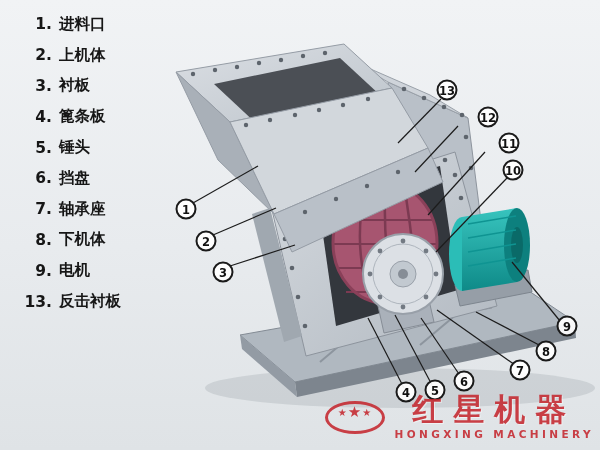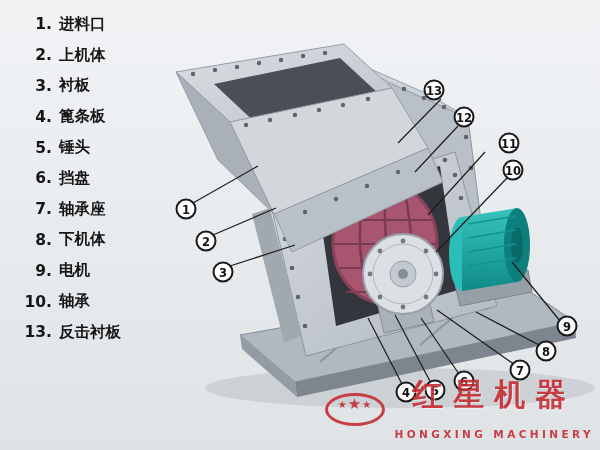--- a/index.html
+++ b/index.html
@@ -32,21 +32,21 @@
     width:60px;height:33px;box-sizing:border-box;border:3px solid #c5282f;border-radius:50%;
     display:flex;align-items:flex-start;justify-content:center;color:#c5282f;padding-top:4px;
   }
   .wm-logo .star{font-size:10px;line-height:1}
   .wm-logo .star.mid{font-size:15px;position:relative;top:-3px;margin:0 1px}
   .wm-text{display:flex;flex-direction:column;align-items:center}
   .wm-brand{
     font-size:31px;font-weight:700;color:#c5282f;letter-spacing:10px;line-height:1;
     text-shadow:1px 1px 0 rgba(255,255,255,0.55);white-space:nowrap;
   }
-  .wm-sub{font-size:10.5px;font-weight:700;color:#c5282f;letter-spacing:3.4px;margin-top:18px;white-space:nowrap}
+  .wm-sub{font-size:10.5px;font-weight:700;color:#c5282f;letter-spacing:3.4px;margin-top:3px;white-space:nowrap}
 </style>
 </head>
 <body>
 
 <div class="stage">
 
   <svg class="machine-svg" width="600" height="450" viewBox="0 0 600 450">
     <defs>
       <linearGradient id="gBody" x1="0" y1="0" x2="1" y2="1">
         <stop offset="0" stop-color="#d4d9de"></stop>
@@ -222,42 +222,38 @@
       </li>
     <li>
         <span class="pn">8.</span>
         <span>下机体</span>
       </li>
     <li>
         <span class="pn">9.</span>
         <span>电机</span>
       </li>
     <li>
-        <span class="pn">10.</span>
-        <span>轴承</span>
-      </li>
-    <li>
         <span class="pn">13.</span>
         <span>反击衬板</span>
       </li>
   </ul>
 
   <div class="callout" style="left:186px;top:209px">1</div>
   <div class="callout" style="left:206px;top:241px">2</div>
   <div class="callout" style="left:223px;top:272px">3</div>
   <div class="callout" style="left:406px;top:392px">4</div>
   <div class="callout" style="left:435px;top:390px">5</div>
   <div class="callout" style="left:464px;top:381px">6</div>
   <div class="callout" style="left:520px;top:370px">7</div>
   <div class="callout" style="left:546px;top:351px">8</div>
   <div class="callout" style="left:567px;top:326px">9</div>
   <div class="callout" style="left:513px;top:170px">10</div>
   <div class="callout" style="left:509px;top:143px">11</div>
-  <div class="callout" style="left:464px;top:117px">12</div>
-  <div class="callout" style="left:434px;top:90px">13</div>
+  <div class="callout" style="left:488px;top:117px">12</div>
+  <div class="callout" style="left:447px;top:90px">13</div>
 
   <div class="watermark">
     <div class="wm-logo">
       <span class="star">★</span>
         <span class="star mid">★</span>
         <span class="star">★</span>
     </div>
     <div class="wm-text">
       <div class="wm-brand">红星机器</div>
       <div class="wm-sub">HONGXING MACHINERY</div>

